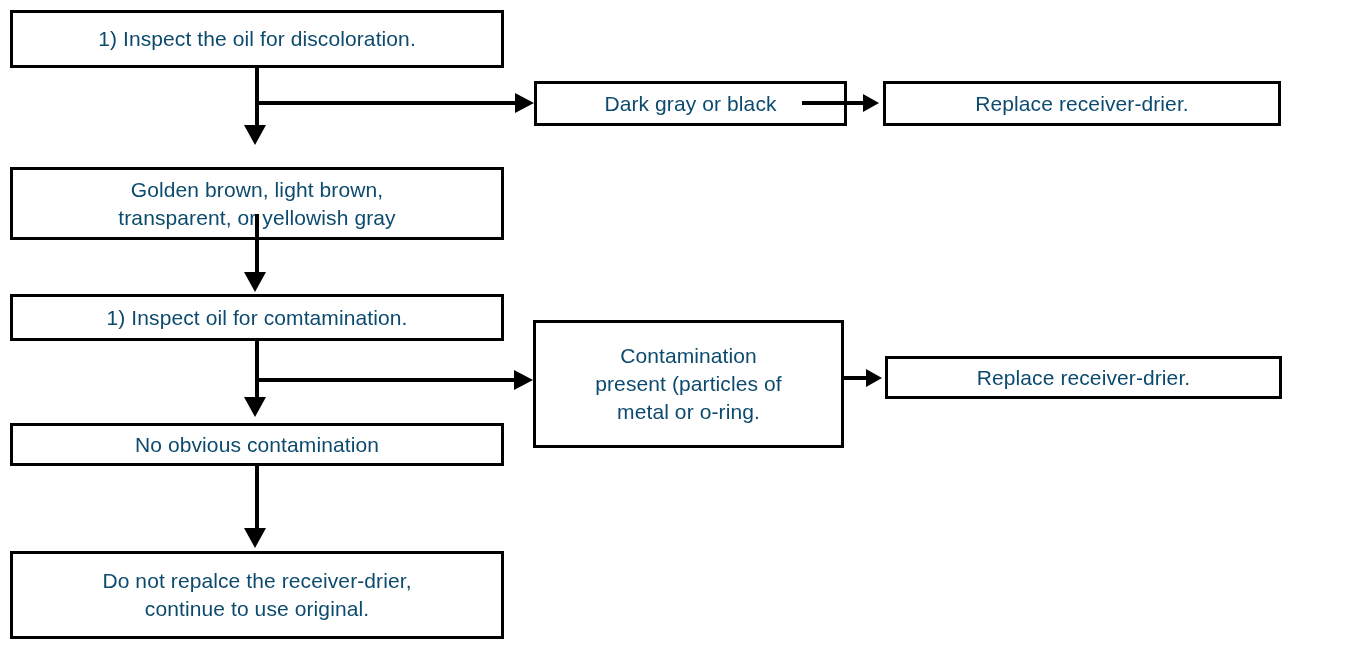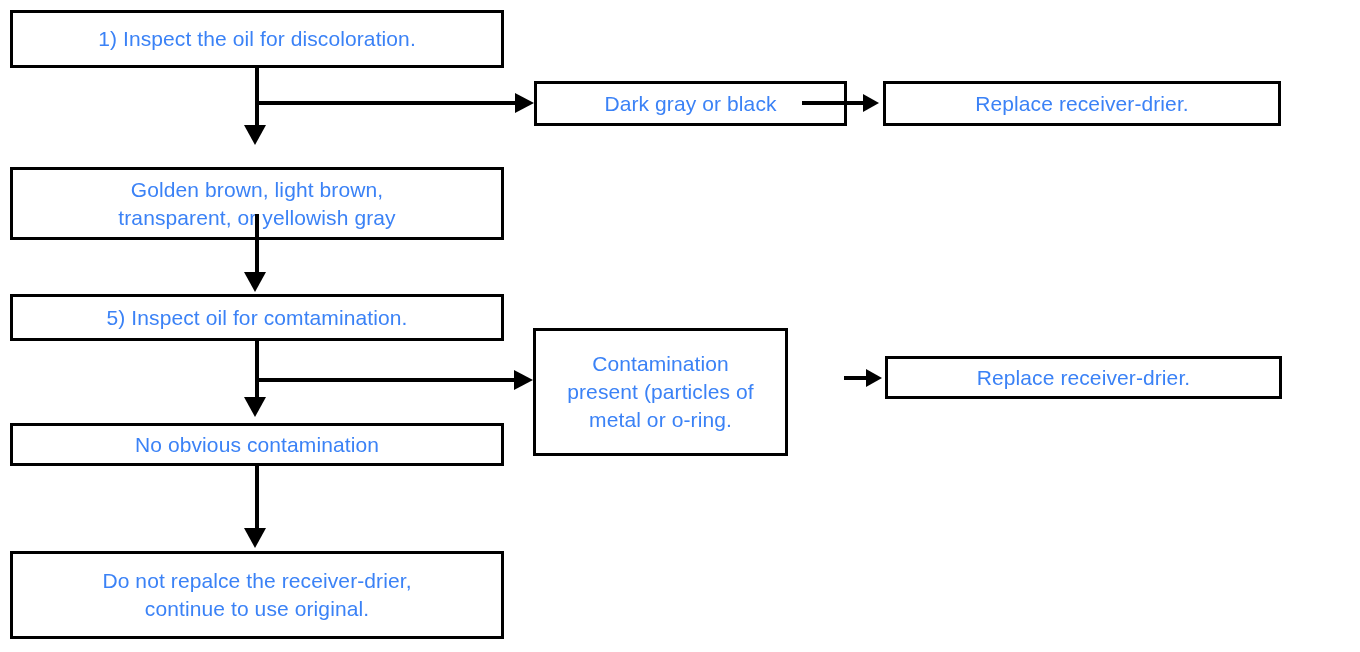--- a/index.html
+++ b/index.html
@@ -25,35 +25,35 @@
     border: 3px solid #000000;
     background: #ffffff;
     display: flex;
     align-items: center;
     justify-content: center;
     text-align: center;
     font-size: 21px;
     line-height: 1.32;
     font-weight: 400;
     letter-spacing: 0.1px;
-    color: #3b82f6;
+    color: #0c4a6e;
     padding: 2px 18px;
   }
   .node .node-text {
     display: block;
     white-space: pre-line;
   }
 
   
   #node-inspect-discoloration { left: 10px;  top: 10px;  width: 494px; height: 58px; }
   #node-dark-gray-black       { left: 534px; top: 81px;  width: 313px; height: 45px; }
   #node-replace-drier-1       { left: 883px; top: 81px;  width: 398px; height: 45px; }
   #node-color-normal          { left: 10px;  top: 143px; width: 494px; height: 73px; margin-top: 24px; }
   #node-inspect-contamination { left: 10px;  top: 294px; width: 494px; height: 47px; }
-  #node-contamination-present { left: 533px; top: 328px; width: 255px; height: 128px; }
+  #node-contamination-present { left: 533px; top: 320px; width: 311px; height: 128px; }
   #node-replace-drier-2       { left: 885px; top: 356px; width: 397px; height: 43px; }
   #node-no-contamination      { left: 10px;  top: 423px; width: 494px; height: 43px; }
   #node-keep-original         { left: 10px;  top: 551px; width: 494px; height: 88px; }
 
   
   .conn-v {
     position: absolute;
     width: 4px;
     background: #000000;
   }
@@ -100,21 +100,21 @@
   <div class="node" id="node-replace-drier-1">
     <span class="node-text">Replace receiver-drier.</span>
   </div>
 
   <div class="node" id="node-color-normal">
     <span class="node-text">Golden brown, light brown,
 transparent, or yellowish gray</span>
   </div>
 
   <div class="node" id="node-inspect-contamination">
-    <span class="node-text">5) Inspect oil for comtamination.</span>
+    <span class="node-text">1) Inspect oil for comtamination.</span>
   </div>
 
   <div class="node" id="node-contamination-present">
     <span class="node-text">Contamination
 present (particles of
 metal or o-ring.</span>
   </div>
 
   <div class="node" id="node-replace-drier-2">
     <span class="node-text">Replace receiver-drier.</span>

